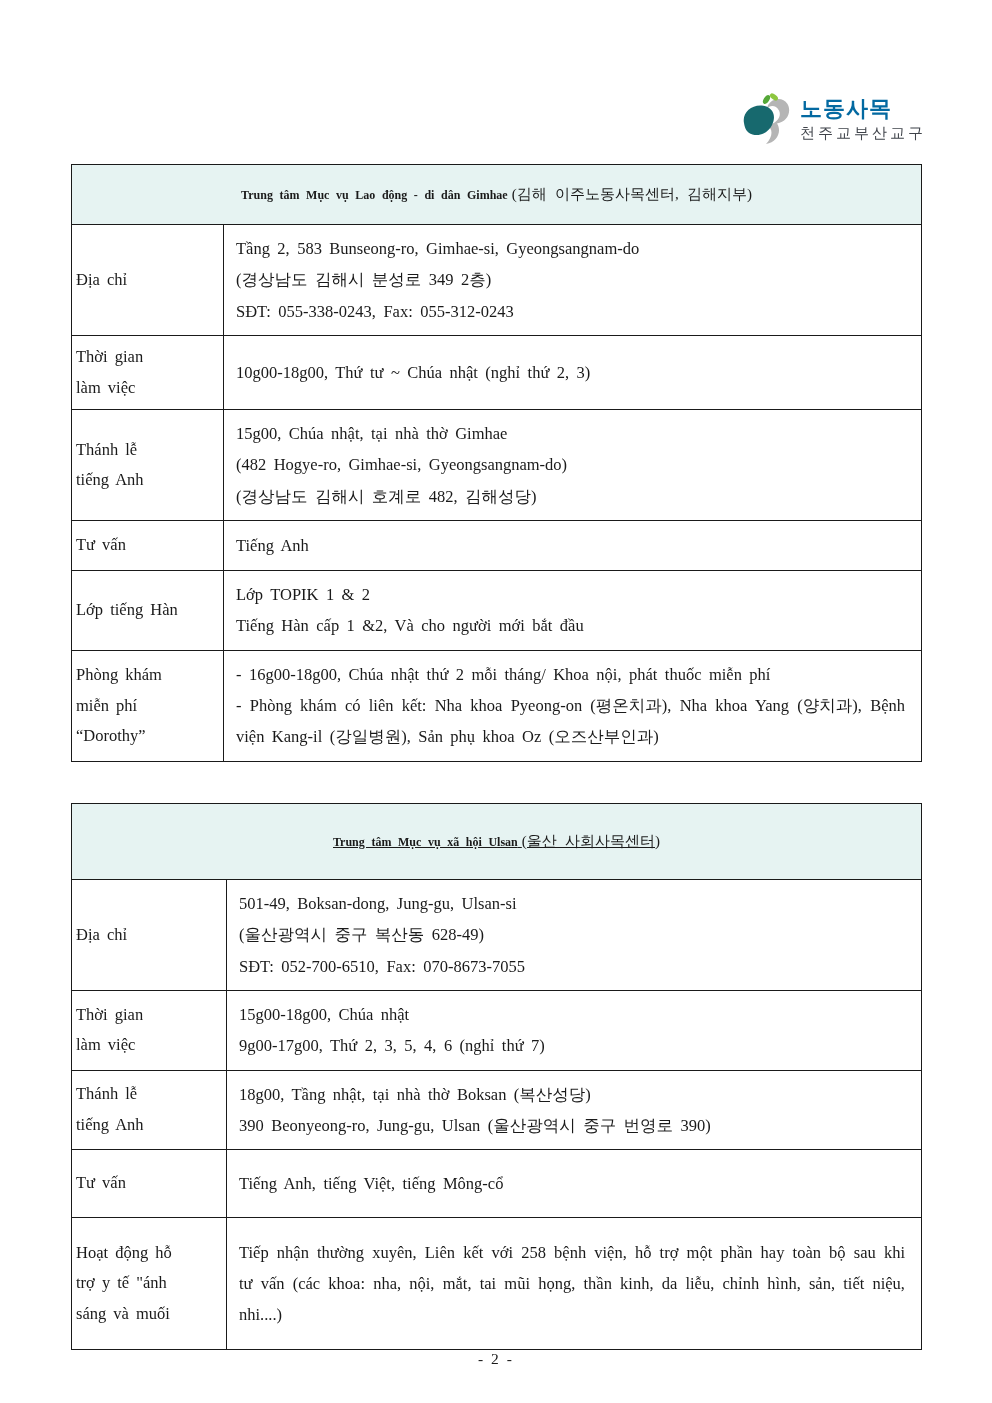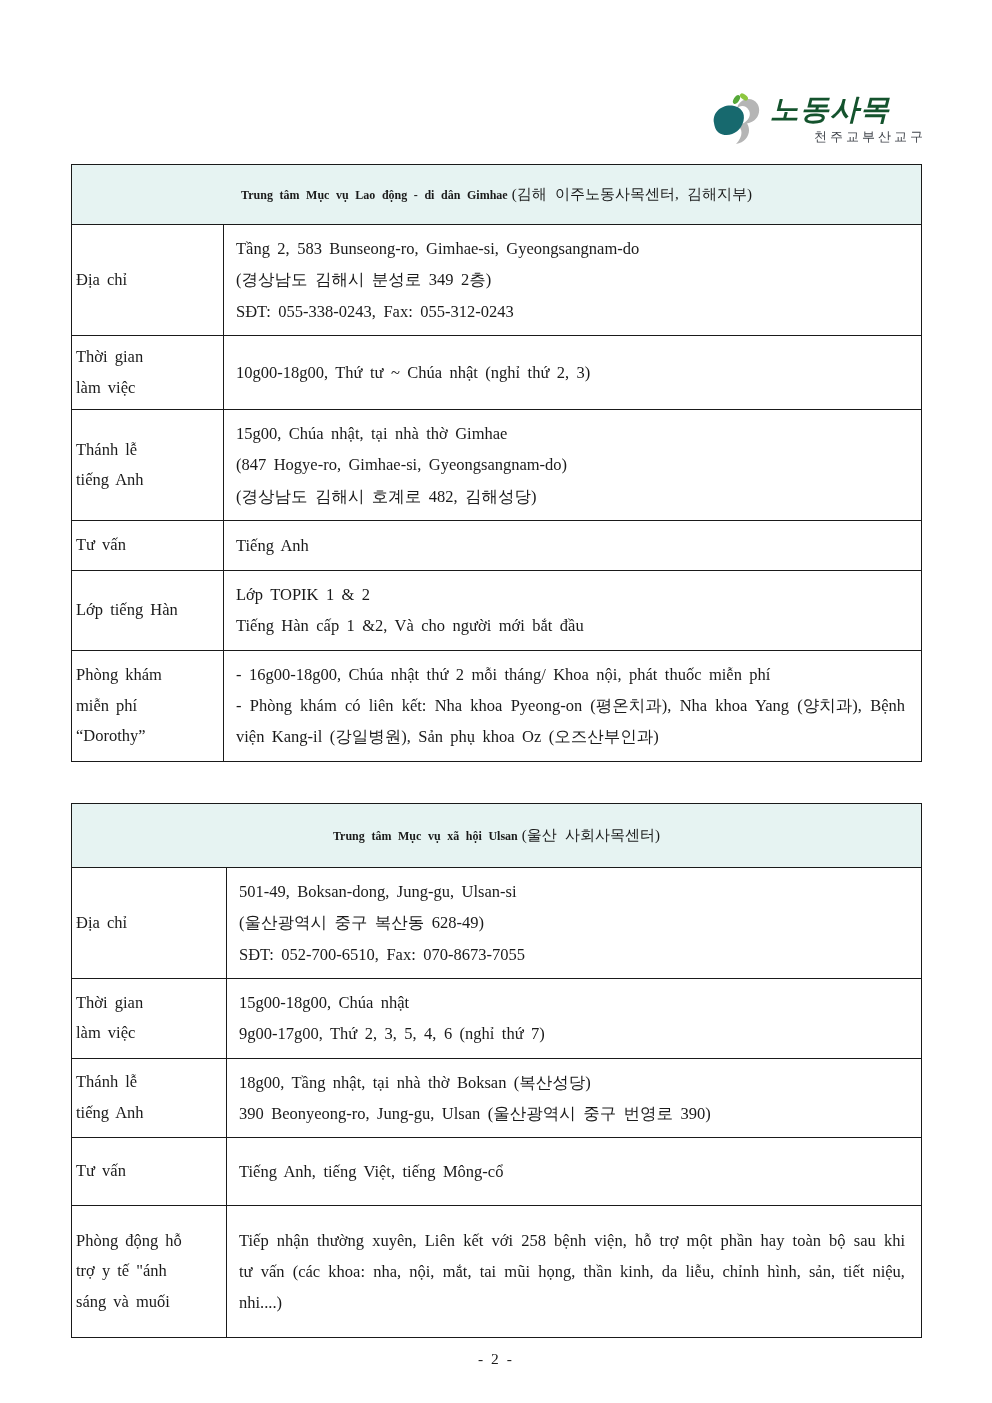--- a/index.html
+++ b/index.html
@@ -18,33 +18,31 @@
     top: 92px; right: 66px;
     display: flex;
     align-items: center;
     gap: 9px;
   }
   .logo-mark { width: 50px; height: 56px; display: block; }
   .logo-text { display: flex; flex-direction: column; align-items: flex-start; }
   .logo-title {
     font-family: "DejaVu Sans", "Liberation Sans", sans-serif;
     font-weight: 700;
-    font-size: 29px;
+    font-size: 22px;
     line-height: 1.1;
-    color: #14532d;
+    color: #0369a1;
     letter-spacing: 1px;
-    font-style: italic;
   }
   .logo-subtitle {
     font-family: "DejaVu Sans", "Liberation Sans", sans-serif;
-    font-size: 13px;
+    font-size: 15px;
     color: #3f434a;
     letter-spacing: 3px;
     margin-top: 3px;
-    margin-left: 44px;
   }
 
   
   .content {
     position: absolute;
     top: 164px; left: 71px;
     width: 851px;
   }
   table.info-table {
     border-collapse: collapse;
@@ -91,21 +89,21 @@
   .tbl-gimhae tr:nth-child(1) td { height: 60px; }
   .tbl-gimhae tr:nth-child(2) td { height: 88px; }
   .tbl-gimhae tr:nth-child(3) td { height: 56px; }
   .tbl-gimhae tr:nth-child(4) td { height: 86px; }
   .tbl-gimhae tr:nth-child(5) td { height: 50px; }
   .tbl-gimhae tr:nth-child(6) td { height: 62px; }
   .tbl-gimhae tr:nth-child(7) td { height: 106px; }
 
   
   .tbl-ulsan { margin-top: 41px; }
-  .tbl-ulsan tr:nth-child(1) td { height: 64px; }
+  .tbl-ulsan tr:nth-child(1) td { height: 76px; text-decoration: underline; }
   .tbl-ulsan tr:nth-child(2) td { height: 88px; margin-left: 16px; }
   .tbl-ulsan tr:nth-child(3) td { height: 62px; }
   .tbl-ulsan tr:nth-child(4) td { height: 62px; }
   .tbl-ulsan tr:nth-child(5) td { height: 68px; }
   .tbl-ulsan tr:nth-child(6) td { height: 132px; }
 
   
   .page-number {
     position: absolute;
     top: 1350px; left: 0; right: 0;
@@ -164,21 +162,21 @@
             <div class="value-line">10g00-18g00, Thứ tư ~ Chúa nhật (nghỉ thứ 2, 3)</div>
           </td>
         </tr>
         <tr>
           <td class="label-cell">
             <div>Thánh lễ</div>
             <div>tiếng Anh</div>
           </td>
           <td class="value-cell">
             <div class="value-line">15g00, Chúa nhật, tại nhà thờ Gimhae</div>
-            <div class="value-line">(847 Hogye-ro, Gimhae-si, Gyeongsangnam-do)</div>
+            <div class="value-line">(482 Hogye-ro, Gimhae-si, Gyeongsangnam-do)</div>
             <div class="value-line">(경상남도 김해시 호계로 482, 김해성당)</div>
           </td>
         </tr>
         <tr>
           <td class="label-cell">
             <div>Tư vấn</div>
           </td>
           <td class="value-cell">
             <div class="value-line">Tiếng Anh</div>
           </td>
@@ -251,21 +249,21 @@
         <tr>
           <td class="label-cell">
             <div>Tư vấn</div>
           </td>
           <td class="value-cell">
             <div class="value-line">Tiếng Anh, tiếng Việt, tiếng Mông-cổ</div>
           </td>
         </tr>
         <tr>
           <td class="label-cell">
-            <div>Phòng động hỗ</div>
+            <div>Hoạt động hỗ</div>
             <div>trợ y tế "ánh</div>
             <div>sáng và muối</div>
           </td>
           <td class="value-cell">
             <div class="value-line">Tiếp nhận thường xuyên, Liên kết với 258 bệnh viện, hỗ trợ một phần hay toàn bộ sau khi tư vấn (các khoa: nha, nội, mắt, tai mũi họng, thần kinh, da liễu, chỉnh hình, sản, tiết niệu, nhi....)</div>
           </td>
         </tr>
       </tbody>
   </table>
 

